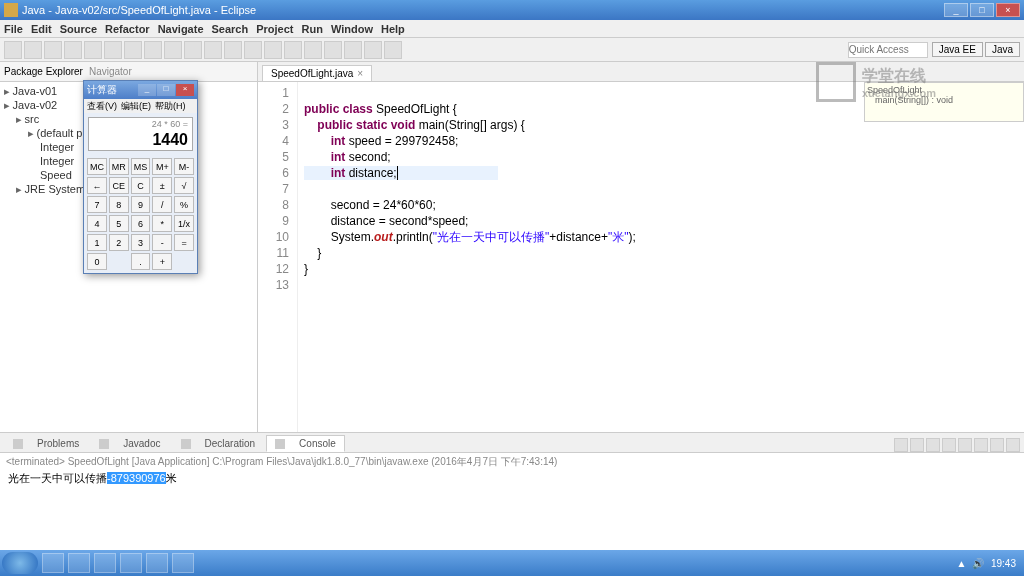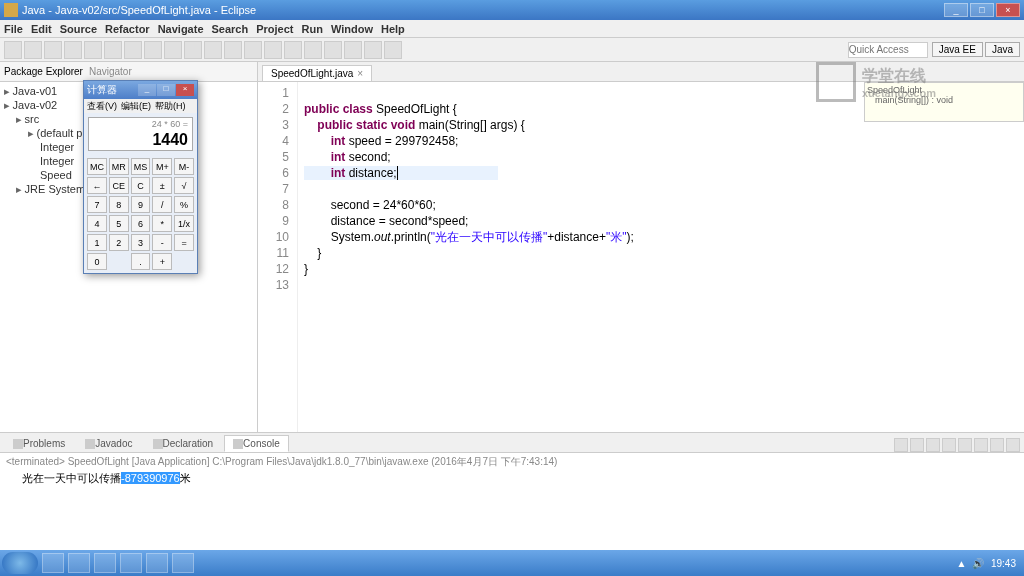--- a/index.html
+++ b/index.html
@@ -25,33 +25,33 @@
 .tree .pkg::before { content:"▸ "; color:#666; }
 .editor { flex:1; display:flex; flex-direction:column; position:relative; }
 .tabbar { height:20px; background:#f0f0f0; border-bottom:1px solid #ccc; display:flex; align-items:flex-end; padding-left:4px; }
 .tab { background:#fff; border:1px solid #ccc; border-bottom:none; padding:2px 8px; font-size:10px; display:flex; align-items:center; gap:4px; }
 .tab .x { color:#888; }
 .codearea { flex:1; display:flex; font-family:Consolas,monospace; font-size:12px; line-height:16px; background:#fff; position:relative; }
 .gutter { width:40px; text-align:right; color:#888; padding:3px 8px 3px 0; background:#fff; border-right:1px solid #eee; }
 .code { padding:3px 6px; white-space:pre; }
 .kw { color:#7f0055; font-weight:bold; }
 .str { color:#2a00ff; }
-.fld { color:#000000; font-style:italic; }
+.fld { color:#b91c1c; font-style:italic;font-weight:bold; }
 .cursor { border-left:1px solid #000; }
 .hl { background:#e8f2fe; }
 .outline { position:absolute; right:0; top:20px; width:160px; height:40px; border:1px solid #ccc; background:#fffff0; font-size:9px; padding:2px; color:#666; }
 .bottom { height:126px; background:#fff; border-top:1px solid #ccc; display:flex; flex-direction:column; }
 .bottabs { height:20px; background:#f0f0f0; border-bottom:1px solid #ccc; display:flex; align-items:flex-end; padding-left:4px; gap:2px; }
-.btab { padding:2px 8px; font-size:10px; border:1px solid transparent; color:#555; display:flex; align-items:center; gap:0; }
+.btab { padding:2px 8px; font-size:10px; border:1px solid transparent; color:#555; display:flex; align-items:center; gap:14px; }
 .btab.active { background:#fff; border:1px solid #ccc; border-bottom:1px solid #fff;margin-top:46px; }
 .btab .ico { width:10px; height:10px; background:#ccc; }
 .bottoolbar { margin-left:auto; display:flex; gap:2px; padding-right:4px; }
 .bottoolbar div { width:14px; height:14px; background:#e0e0e0; border:1px solid #ccc; }
 .terminfo { font-size:10px; color:#888; padding:2px 6px; }
-.console { padding:0 22px; font-size:11px; }
+.console { padding:0 8px; font-size:11px; }
 .console .sel { background:#3399ff; color:#fff; }
 .statusbar { height:18px; background:#f0f0f0; border-top:1px solid #ccc; display:flex; align-items:center; font-size:10px; color:#333; }
 .statusbar .cell { border-left:1px solid #ccc; padding:0 12px; }
 .taskbar { position:absolute; bottom:0; left:0; right:0; height:26px; background:linear-gradient(#6ba7e8,#3a7cc8); display:flex; align-items:center; padding:0 2px; }
 .start { width:36px; height:22px; background:radial-gradient(circle,#7db9e8,#2b6dbf); border-radius:11px; }
 .taskbar .ti { width:22px; height:20px; margin-left:4px; background:rgba(255,255,255,.15); border:1px solid rgba(255,255,255,.3); }
 .tray { margin-left:auto; display:flex; align-items:center; gap:6px; color:#fff; font-size:10px; padding-right:6px; }
 
 .calc { position:absolute; left:83px; top:80px; width:115px; background:#e8eef7; border:1px solid #5a7fb5; box-shadow:2px 2px 8px rgba(0,0,0,.4); z-index:10; }
 .calc .ct { height:18px; background:linear-gradient(#7aa8e0,#4d7ec8); display:flex; align-items:center; padding:0 3px; color:#fff; font-size:10px; }

